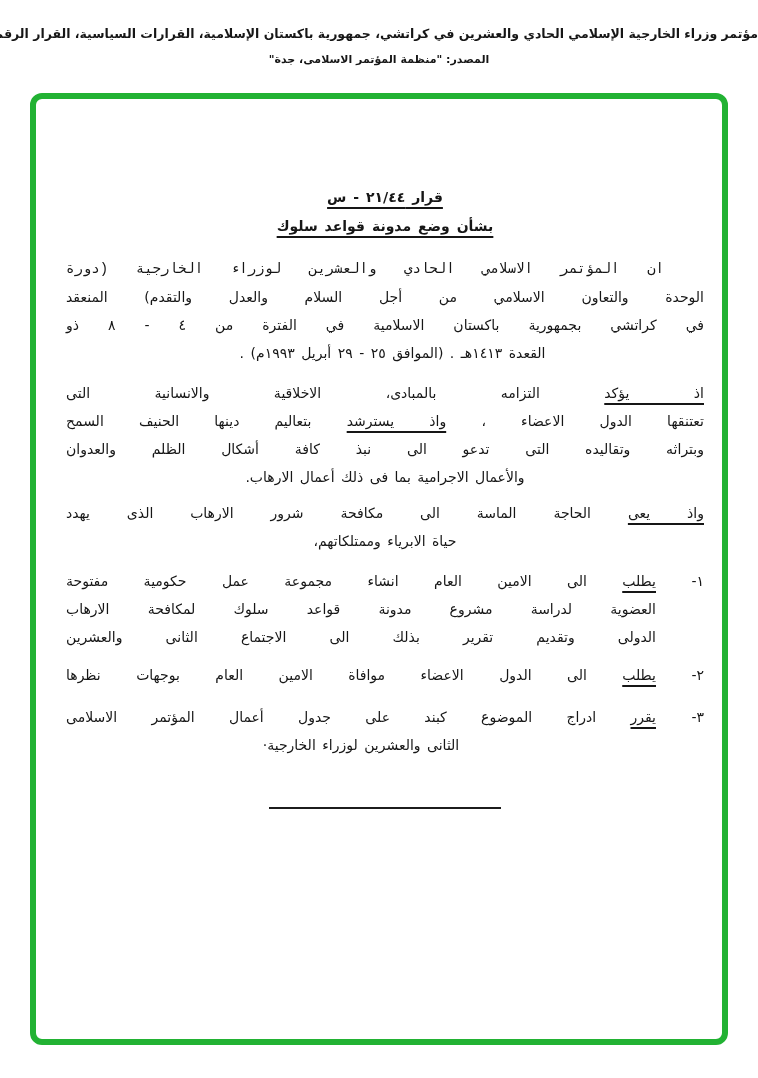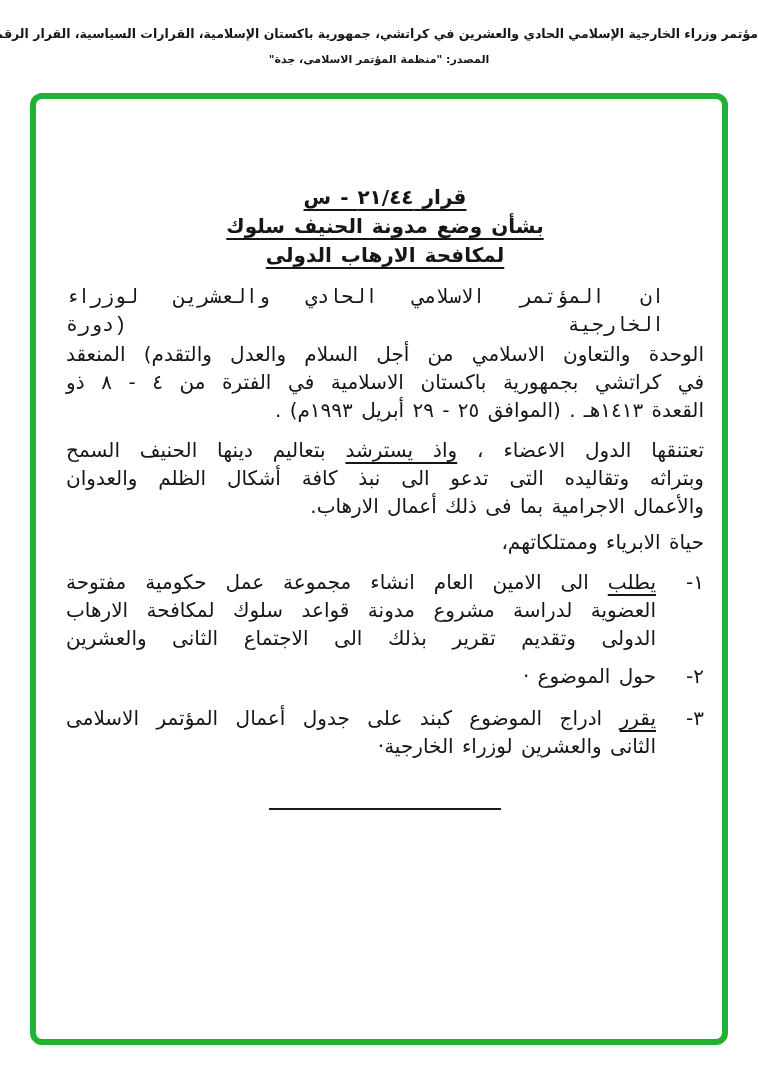--- a/index.html
+++ b/index.html
@@ -19,39 +19,39 @@
   }
   
   .page{
     position:absolute;left:30px;top:93px;width:698px;height:952px;
     box-sizing:border-box;border:6px solid #22b233;border-radius:12px;
     background:#ffffff;
   }
   .page-content{
     direction:rtl;
     padding:84px 18px 0 30px;
-    font-size:20px;font-weight:500;line-height:28px;
+    font-size:14px;font-weight:500;line-height:28px;
     word-spacing:2px;
   }
   
   .res-title{text-align:center;font-weight:600;line-height:29px;}
   .res-title .t-line{display:block;}
   .res-title .t-line span{
     text-decoration:underline;text-underline-offset:5px;
     text-decoration-thickness:1.5px;
   }
   
   .para{margin:0;}
   .p1{margin-top:14px;}
   .p2{margin-top:12px;}
   .p3{margin-top:8px;}
   .ln{display:block;}
   .ln.j{text-align:justify;text-align-last:justify;}
-  .ln.c{text-align:right;}
-  .ln.l{text-align:right;padding-left:15px;}
+  .ln.c{text-align:center;}
+  .ln.l{text-align:center;padding-left:15px;}
   .u{
     text-decoration:underline;text-underline-offset:5px;
     text-decoration-thickness:1.5px;
   }
   
   .items{margin-top:12px;}
   .item{display:flex;gap:14px;}
   .item + .item{margin-top:10px;}
   .item:last-child{margin-top:14px;}
   .item .marker{flex:0 0 34px;text-align:right;}
@@ -68,52 +68,53 @@
 <div class="doc-header">
   <div class="h1">مؤتمر وزراء الخارجية الإسلامي الحادي والعشرين في كراتشي، جمهورية باكستان الإسلامية، القرارات السياسية، القرار الرقم ٢١/٤٤ - س</div>
   <div class="h2">المصدر:  "منظمة المؤتمر الاسلامى، جدة"</div>
 </div>
 
 <div class="page">
   <div class="page-content">
 
     <div class="res-title">
       <span class="t-line"><span>قرار ٢١/٤٤ - س</span></span>
-      <span class="t-line"><span>بشأن وضع مدونة الحنيف سلوك</span></span>
-      <span class="t-line"><span>لمكافحة الارهاب الدولى</span></span>
+      <span class="t-line"><span>بشأن وضع مدونة قواعد سلوك</span></span>
     </div>
 
     <div class="para p1">
         <div class="ln j" style="padding-right: 40px; font-family: Liberation Mono, monospace;"><span>ان المؤتمر الاسلامي الحادي والعشرين لوزراء الخارجية (دورة</span></div>
         <div class="ln j"><span>الوحدة والتعاون الاسلامي من أجل السلام والعدل والتقدم) المنعقد</span></div>
         <div class="ln j"><span>في كراتشي بجمهورية باكستان الاسلامية في الفترة من ٤ - ٨ ذو</span></div>
         <div class="ln l"><span>القعدة ١٤١٣هـ . (الموافق ٢٥ - ٢٩ أبريل ١٩٩٣م) .</span></div>
       </div>
     <div class="para p2">
+        <div class="ln j"><span class="u">اذ يؤكد</span><span> التزامه بالمبادى، الاخلاقية والانسانية التى</span></div>
         <div class="ln j"><span>تعتنقها الدول الاعضاء ، </span><span class="u">واذ يسترشد</span><span> بتعاليم دينها الحنيف السمح</span></div>
         <div class="ln j"><span>وبتراثه وتقاليده التى تدعو الى نبذ كافة أشكال الظلم والعدوان</span></div>
         <div class="ln c"><span>والأعمال الاجرامية بما فى ذلك أعمال الارهاب.</span></div>
       </div>
     <div class="para p3">
+        <div class="ln j"><span class="u">واذ يعى</span><span>  الحاجة الماسة الى مكافحة شرور الارهاب الذى يهدد</span></div>
         <div class="ln c"><span>حياة الابرياء وممتلكاتهم،</span></div>
       </div>
 
     <div class="items">
       <div class="item">
         <span class="marker">١-</span>
         <div class="item-body">
             <div class="ln j"><span class="u">يطلب</span><span> الى الامين العام انشاء مجموعة عمل حكومية مفتوحة</span></div>
             <div class="ln j"><span>العضوية لدراسة مشروع مدونة قواعد سلوك لمكافحة الارهاب</span></div>
             <div class="ln j"><span>الدولى وتقديم تقرير بذلك الى الاجتماع الثانى والعشرين</span></div>
           </div>
       </div>
       <div class="item">
         <span class="marker">٢-</span>
         <div class="item-body">
-            <div class="ln c"><span>حول الموضوع ·</span></div>
+            <div class="ln j"><span class="u">يطلب</span><span>  الى الدول الاعضاء موافاة الامين العام بوجهات نظرها</span></div>
           </div>
       </div>
       <div class="item">
         <span class="marker">٣-</span>
         <div class="item-body">
             <div class="ln j"><span class="u">يقرر</span><span>  ادراج الموضوع كبند على جدول أعمال المؤتمر الاسلامى</span></div>
             <div class="ln c"><span>الثانى والعشرين لوزراء الخارجية·</span></div>
           </div>
       </div>
     </div>

